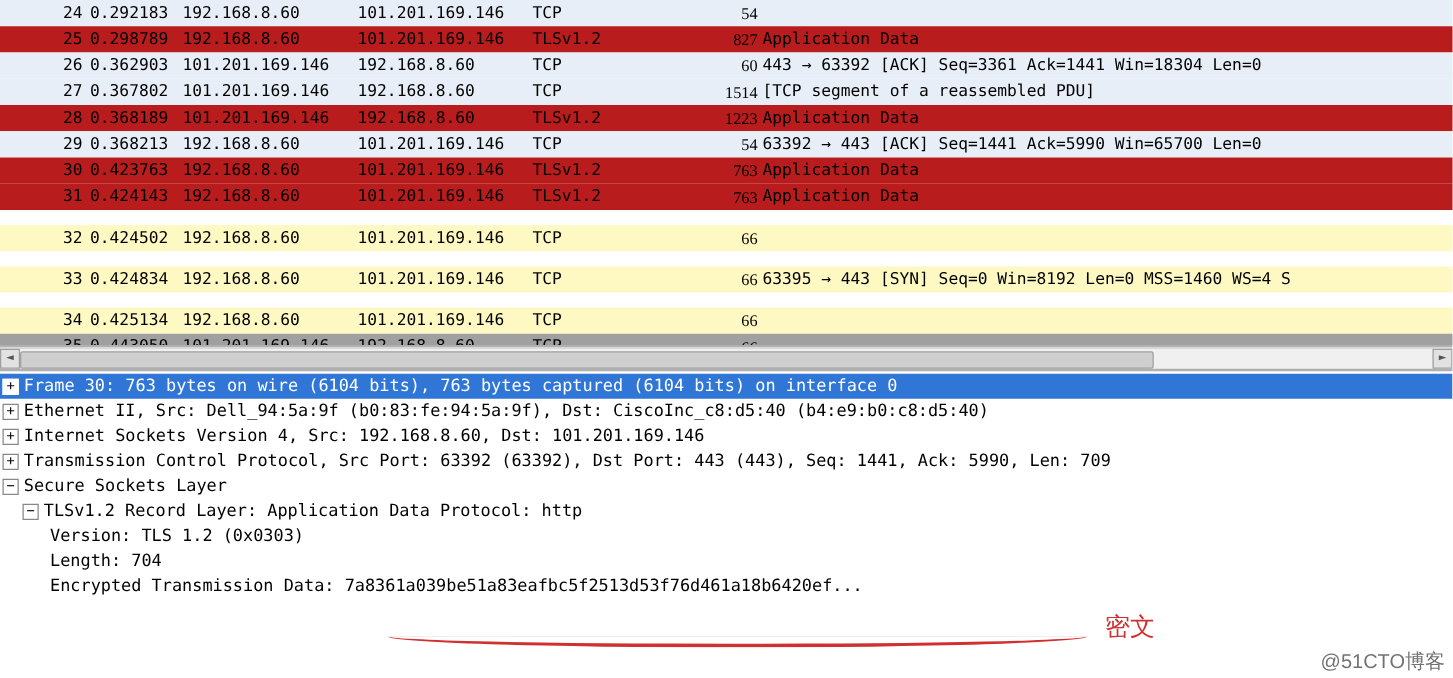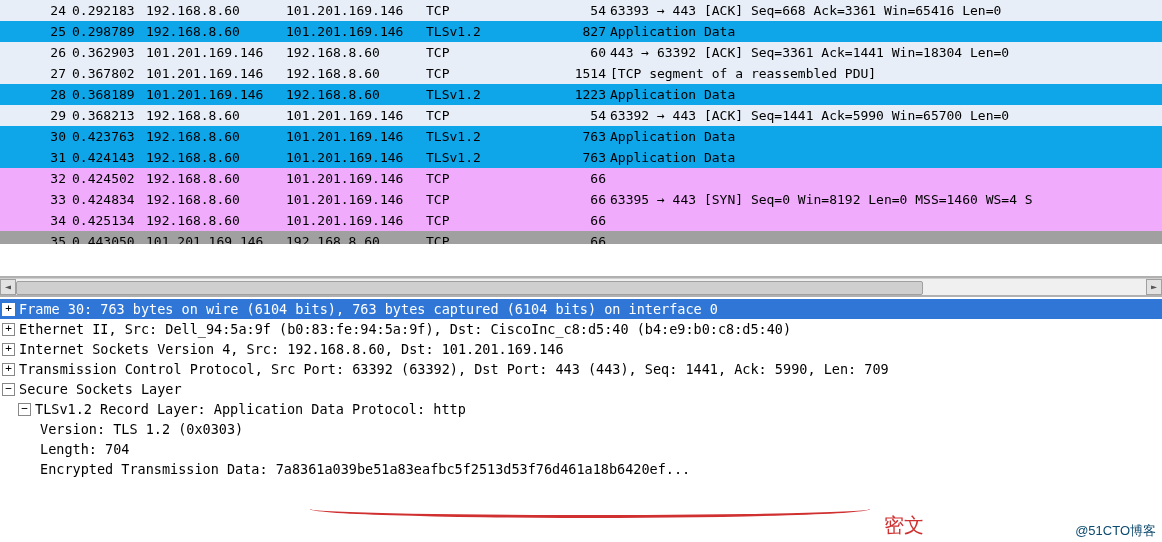--- a/index.html
+++ b/index.html
@@ -22,30 +22,30 @@
     white-space: nowrap;
   }
   .packet-row {
     height: 21px;
     line-height: 21px;
     padding-left: 36px;
     display: flex;
     cursor: default;
   }
   .packet-row.tcp-light  { background: #e8eef7; }
-  .packet-row.tcp-gray   { background: #f0abfc; }
-  .packet-row.tls        { background: #0ea5e9; }
+  .packet-row.tcp-gray   { background: #fef9c3; margin-top: 12px; }
+  .packet-row.tls        { background: #b91c1c; }
   .packet-row.partial    { background: #a0a0a0; height: 13px; overflow: hidden; }
 
   .col-no    { width: 30px; text-align: right; padding-right: 6px;}
   .col-time  { width: 74px; }
   .col-src   { width: 140px; }
   .col-dst   { width: 140px; }
   .col-proto { width: 72px;  }
-  .col-len   { width: 108px; text-align: right; padding-right: 4px;}
+  .col-len   { width: 108px; text-align: right; padding-right: 4px; font-family: Liberation Serif, serif;}
   .col-info  { flex: 1; }
 
   .hscroll-track {
     height: 16px;
     background: #f0f0f0;
     border-top: 1px solid #d0d0d0;
     border-bottom: 2px solid #b0b0b0;
     position: relative;
   }
   .hscroll-thumb {
@@ -122,43 +122,41 @@
     border-radius: 50% 50% 0 0 / 100% 100% 0 0;
     transform: scaleY(-1);
   }
   .annotation-label {
     position: absolute;
     left: 884px;
     top: 488px;
     font-family: Liberation Sans, sans-serif;
     font-size: 20px;
     color: #d03030;
-    margin-top: 24px;
   }
   .watermark {
     position: absolute;
     right: 6px;
     bottom: 2px;
-    font-size: 13px;
-    color: #0c4a6e;
+    font-size: 16px;
+    color: #737373;
     font-family: sans-serif;
   }
 </style>
 </head>
 <body>
 
 <div class="packet-list" id="packet-list">
     <div class="packet-row tcp-light">
       <span class="col-no">24</span>
       <span class="col-time">0.292183</span>
       <span class="col-src">192.168.8.60</span>
       <span class="col-dst">101.201.169.146</span>
       <span class="col-proto">TCP</span>
       <span class="col-len">54</span>
-      <span class="col-info">63393 → 443 [ACK] Seq=668 Ack=3361 Win=65416 Len=0</span>
     </div>
     <div class="packet-row tls">
       <span class="col-no">25</span>
       <span class="col-time">0.298789</span>
       <span class="col-src">192.168.8.60</span>
       <span class="col-dst">101.201.169.146</span>
       <span class="col-proto">TLSv1.2</span>
       <span class="col-len">827</span>
       <span class="col-info">Application Data</span>
     </div>

